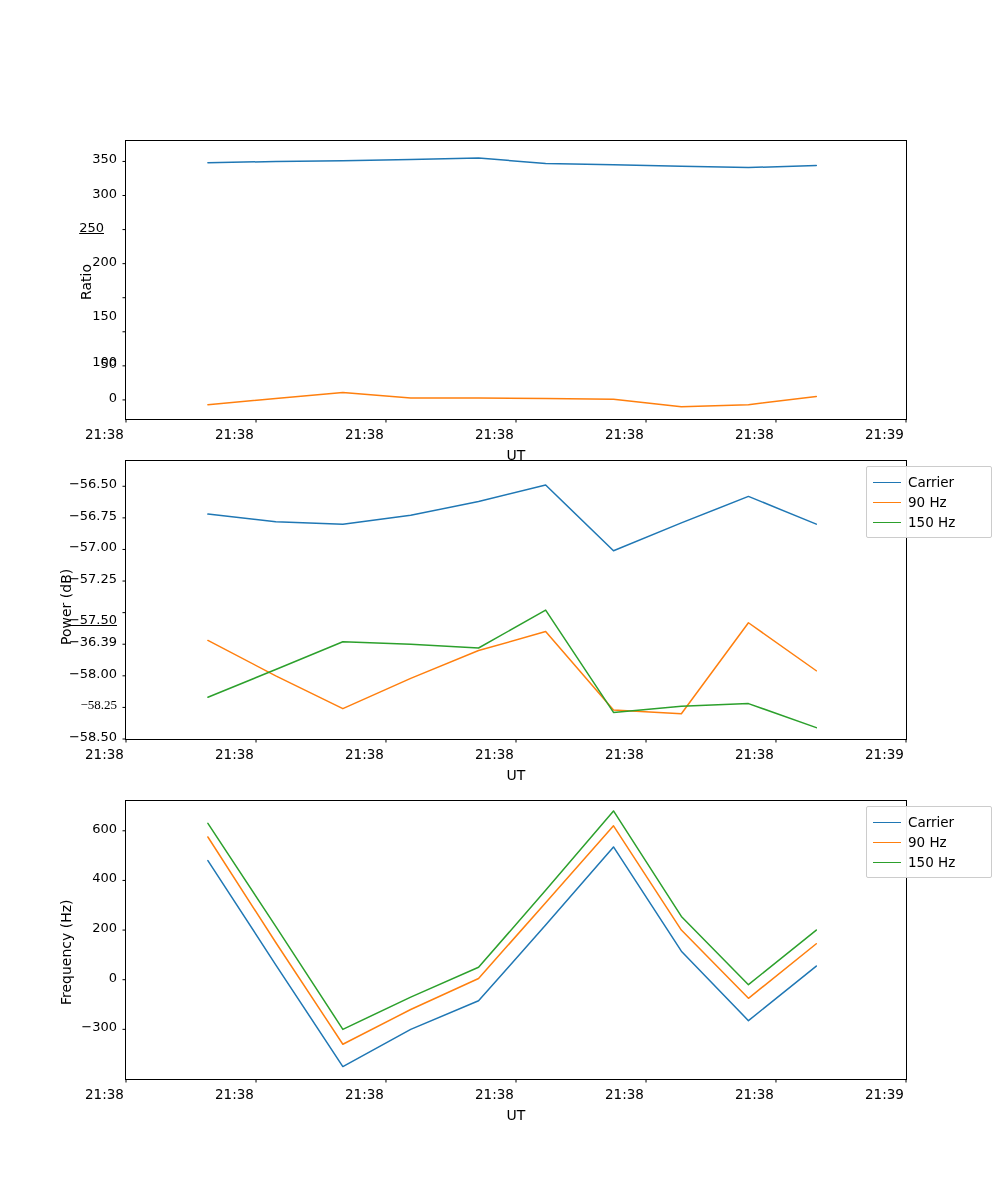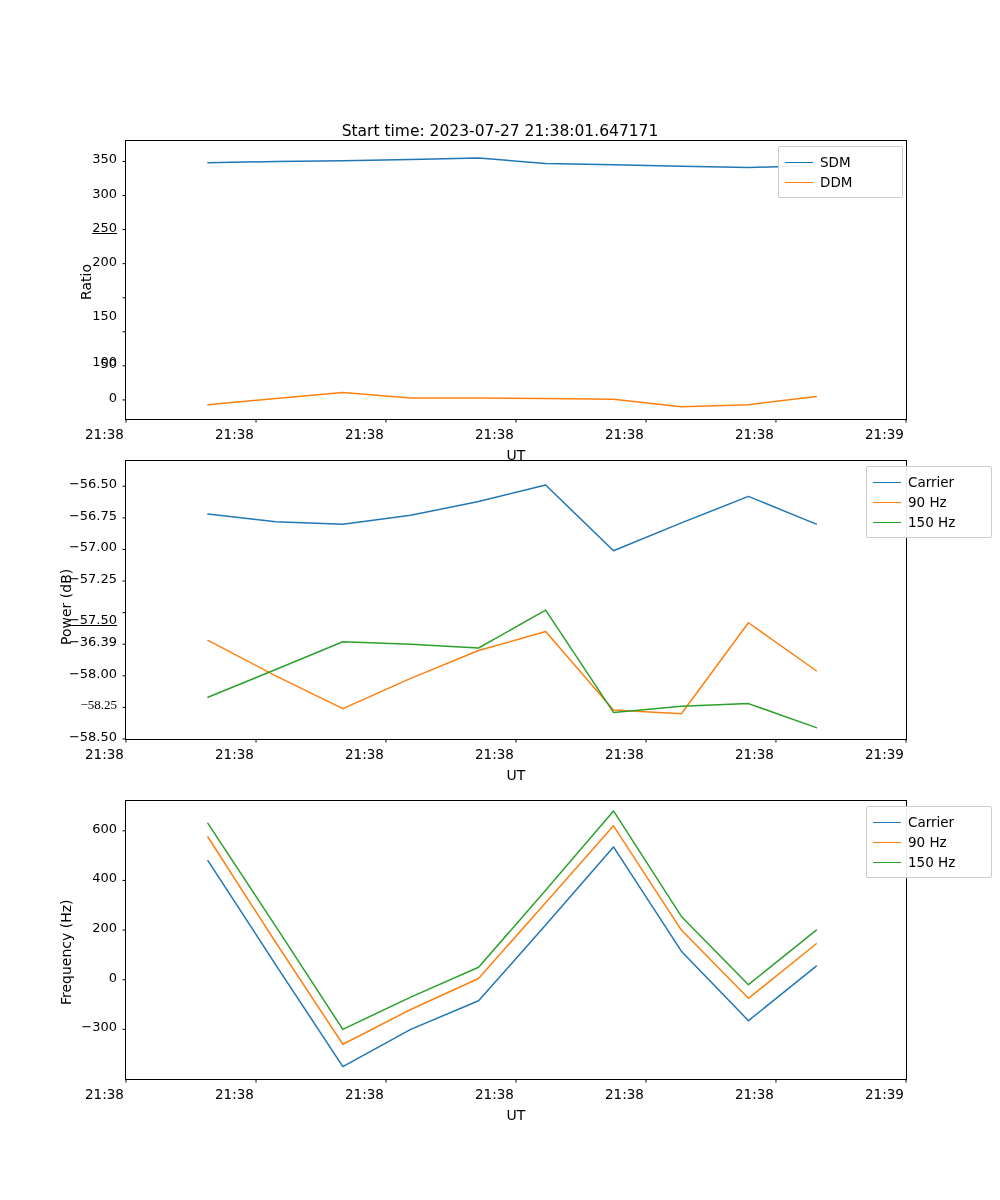--- a/index.html
+++ b/index.html
@@ -92,21 +92,20 @@
     overflow: visible;
   }
 </style>
 </head>
 <body>
 
 <div class="figure">
 
   <div class="panel" style="left:0px; top:110px; width:1000px; height:330px;">
 
-    <div class="panel-title" style="left:0px; top:12px;">Start time: 2023-07-27 21:38:01.647171</div>
 
     <div class="plot-frame" style="left:125px; top:30px; width:782px; height:280px;">
       <svg class="series" width="780" height="278" viewBox="0 0 780 278">
           <polyline points="81.90,21.80 149.76,20.44 216.84,19.76 284.70,18.40 352.56,17.03 419.64,22.49 487.50,23.85 555.36,25.21 622.44,26.57 690.30,24.53" fill="none" stroke="#1f77b4" stroke-width="1.5" stroke-linejoin="round" stroke-linecap="round"></polyline>
           <polyline points="81.90,263.69 149.76,257.56 216.84,251.43 284.70,256.88 352.56,256.88 419.64,257.56 487.50,258.24 555.36,265.74 622.44,263.69 690.30,255.51" fill="none" stroke="#ff7f0e" stroke-width="1.5" stroke-linejoin="round" stroke-linecap="round"></polyline>
           <line x1="0" x2="0" y1="278" y2="281.5" stroke="#000" stroke-width="1"></line>
           <line x1="130.026" x2="130.026" y1="278" y2="281.5" stroke="#000" stroke-width="1"></line>
           <line x1="259.97400000000005" x2="259.97400000000005" y1="278" y2="281.5" stroke="#000" stroke-width="1"></line>
           <line x1="390" x2="390" y1="278" y2="281.5" stroke="#000" stroke-width="1"></line>
           <line x1="520.026" x2="520.026" y1="278" y2="281.5" stroke="#000" stroke-width="1"></line>
@@ -120,43 +119,33 @@
           <line x1="0" x2="-3.5" y1="88.578431372549" y2="88.578431372549" stroke="#000" stroke-width="1"></line>
           <line x1="0" x2="-3.5" y1="54.50980392156862" y2="54.50980392156862" stroke="#000" stroke-width="1"></line>
           <line x1="0" x2="-3.5" y1="20.441176470588232" y2="20.441176470588232" stroke="#000" stroke-width="1"></line>
         </svg>
     </div>
 
     <div class="ylabel" style="left:78px; top:190px;">Ratio</div>
 
     <div class="xlabel" style="left:466px; top:337px; width:100px;">UT</div>
 
-    <div class="legend" style="right:97px; top:36px; width:125px;">
-      <div class="legend-row">
-        <span class="legend-line" style="border-top-color:#1f77b4;"></span>
-        <span class="legend-label">SDM</span>
-      </div>
-      <div class="legend-row">
-        <span class="legend-line" style="border-top-color:#ff7f0e;"></span>
-        <span class="legend-label">DDM</span>
-      </div>
-    </div>
   <div class="tick-x" style="left: 85px; width: 80px; top: 316px;">21:38</div>
       <div class="tick-x" style="left: 215.026px; width: 80px; top: 316px;">21:38</div>
       <div class="tick-x" style="left: 344.974px; width: 80px; top: 316px;">21:38</div>
       <div class="tick-x" style="left: 475px; width: 80px; top: 316px;">21:38</div>
       <div class="tick-x" style="left: 605.026px; width: 80px; top: 316px;">21:38</div>
       <div class="tick-x" style="left: 734.974px; width: 80px; top: 316px;">21:38</div>
       <div class="tick-x" style="left: 865px; width: 80px; top: 316px;">21:39</div>
       <div class="tick-y" style="left: 15px; width: 102px; top: 279.922px;">0</div>
       <div class="tick-y" style="left: 15px; width: 102px; top: 245.853px;">50</div>
       <div class="tick-y" style="left: 15px; width: 102px; top: 211.784px; margin-top: 32px;">100</div>
       <div class="tick-y" style="left: 15px; width: 102px; top: 177.716px; margin-top: 20px;">150</div>
       <div class="tick-y" style="left: 15px; width: 102px; top: 143.647px;">200</div>
-      <div class="tick-y" style="left: 15px; width: 102px; top: 109.578px; text-decoration: underline;">250</div>
+      <div class="tick-y" style="left: 2px; width: 102px; top: 109.578px; text-decoration: underline;">250</div>
       <div class="tick-y" style="left: 15px; width: 102px; top: 75.5098px;">300</div>
       <div class="tick-y" style="left: 15px; width: 102px; top: 41.4412px;">350</div>
     </div>
 
   <div class="panel" style="left:0px; top:450px; width:1000px; height:330px;">
 
     <div class="plot-frame" style="left:125px; top:10px; width:782px; height:280px;">
       <svg class="series" width="780" height="278" viewBox="0 0 780 278">
           <polyline points="81.90,53.07 149.76,60.65 216.84,63.18 284.70,54.34 352.56,40.44 419.64,24.01 487.50,89.72 555.36,61.92 622.44,35.38 690.30,63.18" fill="none" stroke="#1f77b4" stroke-width="1.5" stroke-linejoin="round" stroke-linecap="round"></polyline>
           <polyline points="81.90,179.44 149.76,214.82 216.84,247.67 284.70,217.35 352.56,189.55 419.64,170.59 487.50,248.94 555.36,252.73 622.44,161.75 690.30,209.76" fill="none" stroke="#ff7f0e" stroke-width="1.5" stroke-linejoin="round" stroke-linecap="round"></polyline>

